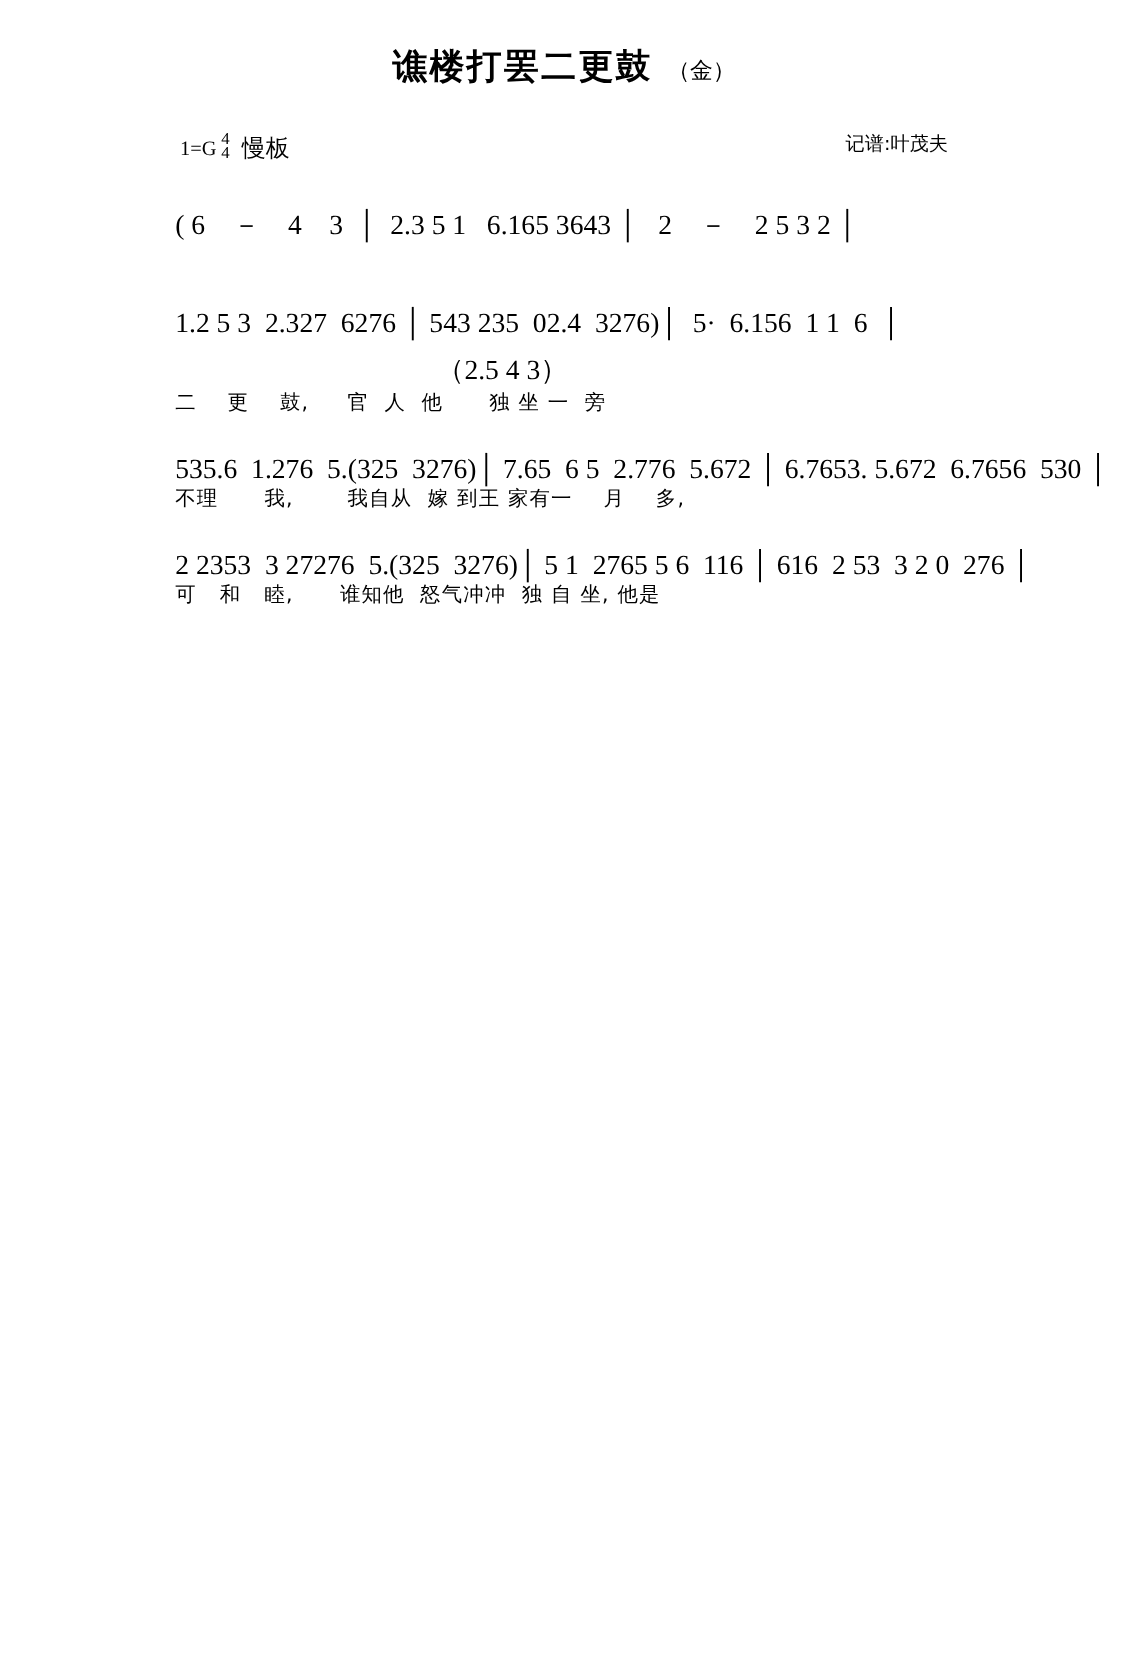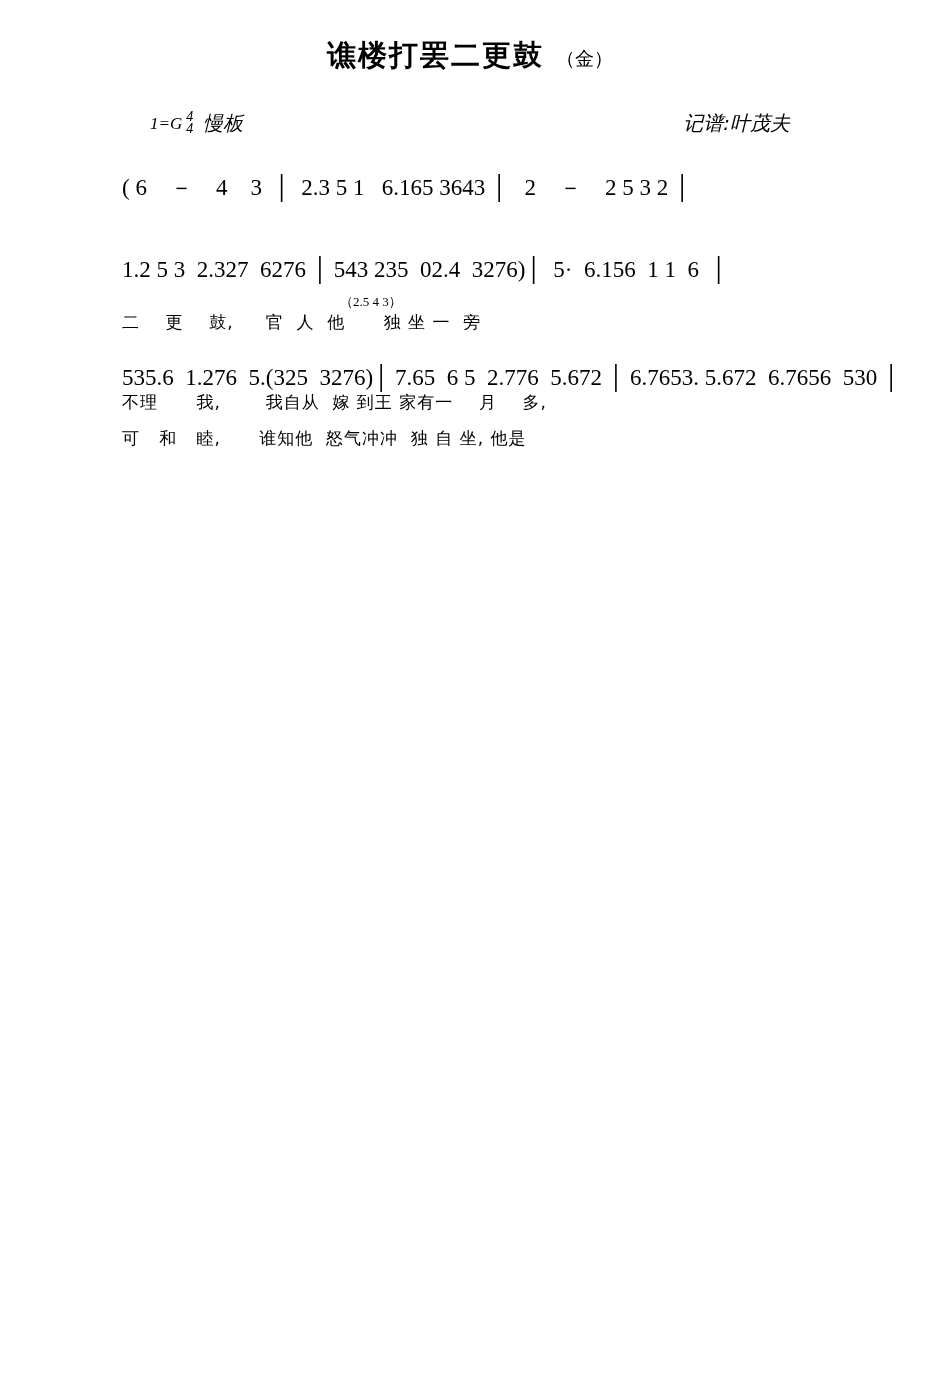--- a/index.html
+++ b/index.html
@@ -35,21 +35,20 @@
     margin-left: 12px;
   }
   .meta {
     margin-top: 34px;
     padding: 0 150px 0 150px;
     display: flex;
     justify-content: space-between;
     align-items: flex-start;
     font-size: 17px;
     font-family: "Liberation Serif", serif;
-    font-style: italic;
   }
   .meta-left {
     display: flex;
     align-items: center;
     gap: 4px;
   }
   .timesig {
     display: inline-block;
     text-align: center;
     line-height: 0.82;
@@ -58,26 +57,26 @@
     top: -1px;
   }
   .timesig span { display: block; }
   .tempo {
     font-family: "DejaVu Sans", sans-serif;
     font-size: 20px;
     margin-left: 6px;
   }
   .meta-right {
     font-family: "DejaVu Sans", sans-serif;
-    font-size: 20px;
+    font-size: 16px;
   }
 
   .systems {
     margin-top: 22px;
-    padding: 0 40px;
+    padding: 0 64px;
   }
   .system {
     margin-bottom: 10px;
     position: relative;
   }
   .notes-row {
     display: flex;
     align-items: flex-end;
     justify-content: flex-start;
     font-family: "Liberation Serif", serif;
@@ -96,21 +95,21 @@
     padding-left: 82px;
     letter-spacing: 1px;
   }
   .pre-lyric {
     font-family: "DejaVu Sans", sans-serif;
     font-size: 16px;
     margin-left: 300px;
   }
   .ornamentline {
     font-family: "Liberation Serif", serif;
-    font-size: 13px;
+    font-size: 23px;
   }
 </style>
 </head>
 <body>
 
 <div class="page">
 
   <div class="title">
     <span>谯楼打罢二更鼓</span><span class="suffix">（金）</span>
   </div>
@@ -144,18 +143,19 @@
     </div>
 
     <div class="system">
       <div class="notes-row">535.6  1.276  5.(325  3276)│ 7.65  6 5  2.776  5.672 │ 6.7653. 5.672  6.7656  530 │</div>
       <div class="lyr-row">不理      我,       我自从  嫁 到王 家有一    月    多,</div>
     </div>
 
 
 
     <div class="system">
+      <div class="notes-row">2 2353  3 27276  5.(325  3276)│ 5 1  2765 5 6  116 │ 616  2 53  3 2 0  276 │</div>
       <div class="lyr-row">可   和   睦,      谁知他  怒气冲冲  独 自 坐, 他是</div>
     </div>
 
   </div>
 
 </div>
 
 </body></html>

